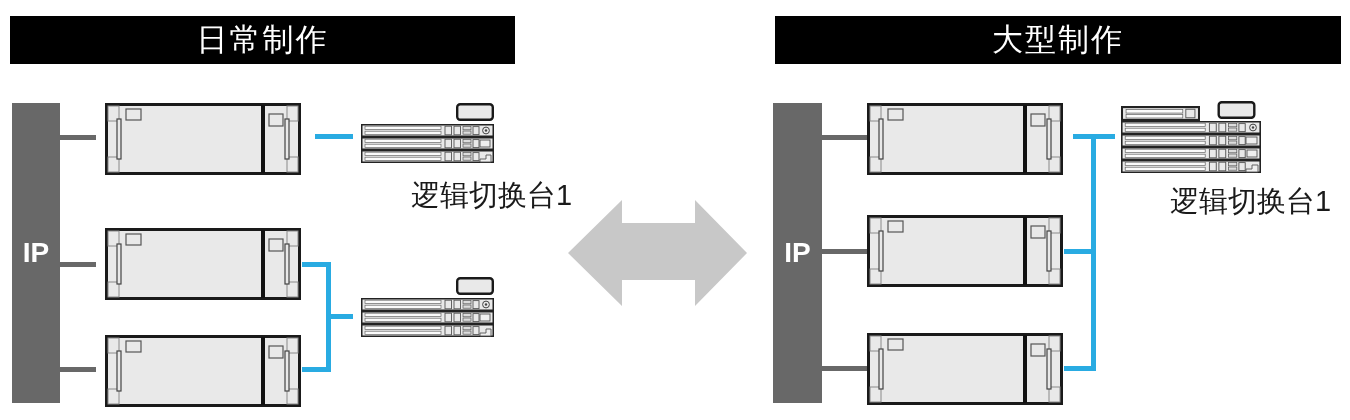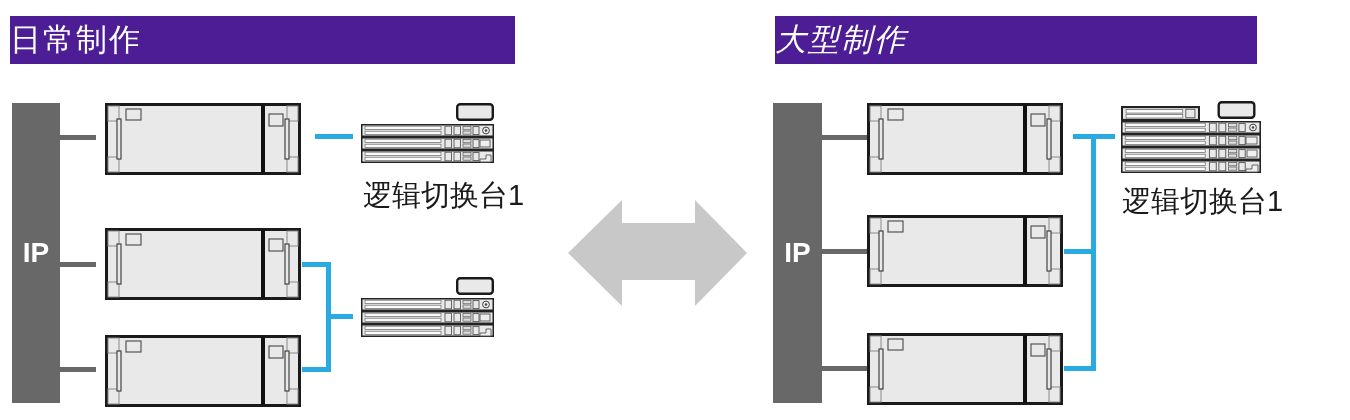--- a/index.html
+++ b/index.html
@@ -1,35 +1,35 @@
 <!DOCTYPE html>
 <html><head>
 <meta charset="utf-8">
 <style>
   html,body{margin:0;padding:0;background:#fff;}
   .canvas{
     position:relative;width:1350px;height:420px;background:#ffffff;
     font-family:"Liberation Sans", sans-serif;overflow:hidden;
   }
   .header-bar{
-    position:absolute;height:48px;background:#4c1d95;color:#ffffff;
-    display:flex;align-items:center;
+    position:absolute;height:48px;background:#000000;color:#ffffff;
+    display:flex;align-items:center;justify-content:center;
     font-size:31px;letter-spacing:2px;font-weight:400;
   }
   .ip-bar{
     position:absolute;width:48px;background:#686868;color:#ffffff;
     display:flex;align-items:center;justify-content:center;
     font-size:28px;font-weight:700;
   }
   .stub{position:absolute;height:5px;background:#686868;}
   .blue{position:absolute;background:#29abe2;}
   .blue.h{height:5px;}
   .blue.v{width:5px;}
   .dev-label{
-    position:absolute;color:#1a1a1a;font-size:29px;white-space:nowrap;
+    position:absolute;color:#1a1a1a;font-size:29px;white-space:nowrap;margin-left:48px;
   }
   svg.panel,svg.stack,svg.arrow{position:absolute;display:block;}
 </style>
 </head>
 <body>
 
 <div class="canvas">
 
   <svg width="0" height="0" style="position:absolute" aria-hidden="true">
     <defs>
@@ -119,21 +119,21 @@
     <circle cx="126" cy="28.5" r="3.4" fill="#e9e9e9" stroke="#444" stroke-width="1"></circle>
     <circle cx="126" cy="28.5" r="1.2" fill="#444"></circle>
     <rect x="120" y="38" width="10" height="7" fill="#efefef" stroke="#555" stroke-width="0.9"></rect>
     <path d="M120,57 h6 v-4 h5 v7 h-11 z" fill="#efefef" stroke="#555" stroke-width="0.9"></path>
   </svg>
 
   <svg class="arrow" style="left:560px;top:190px;" width="195" height="126" viewBox="0 0 195 126">
     <polygon points="8,63 62,10 62,33 135,33 135,10 187,63 135,116 135,90 62,90 62,116" fill="#c8c8c8"></polygon>
   </svg>
 
-  <div class="header-bar" style="left:775px;top:16px;width:482px;font-style:italic;">
+  <div class="header-bar" style="left:775px;top:16px;width:566px;">
     <span>大型制作</span>
   </div>
 
   <div class="ip-bar" style="left:773px;top:103px;height:300px;width:49px;">
     <span>IP</span>
   </div>
 
   <div class="stub" style="left:822px;top:135px;width:45px;"></div>
   <div class="stub" style="left:822px;top:249px;width:45px;"></div>
   <div class="stub" style="left:822px;top:366px;width:45px;"></div>

